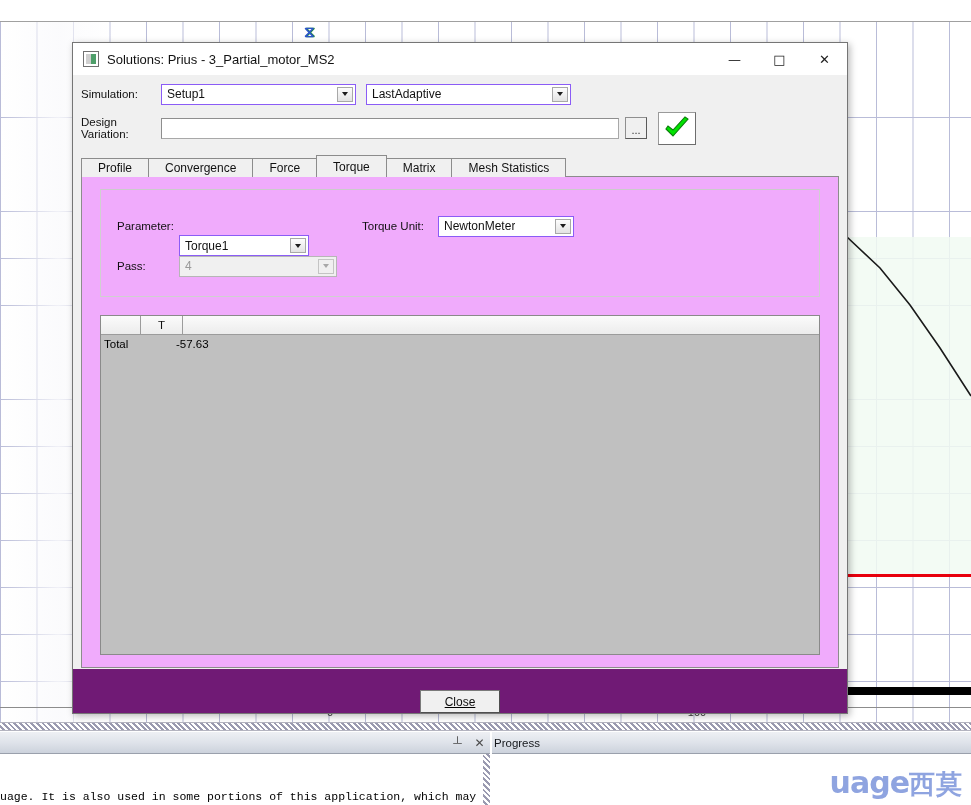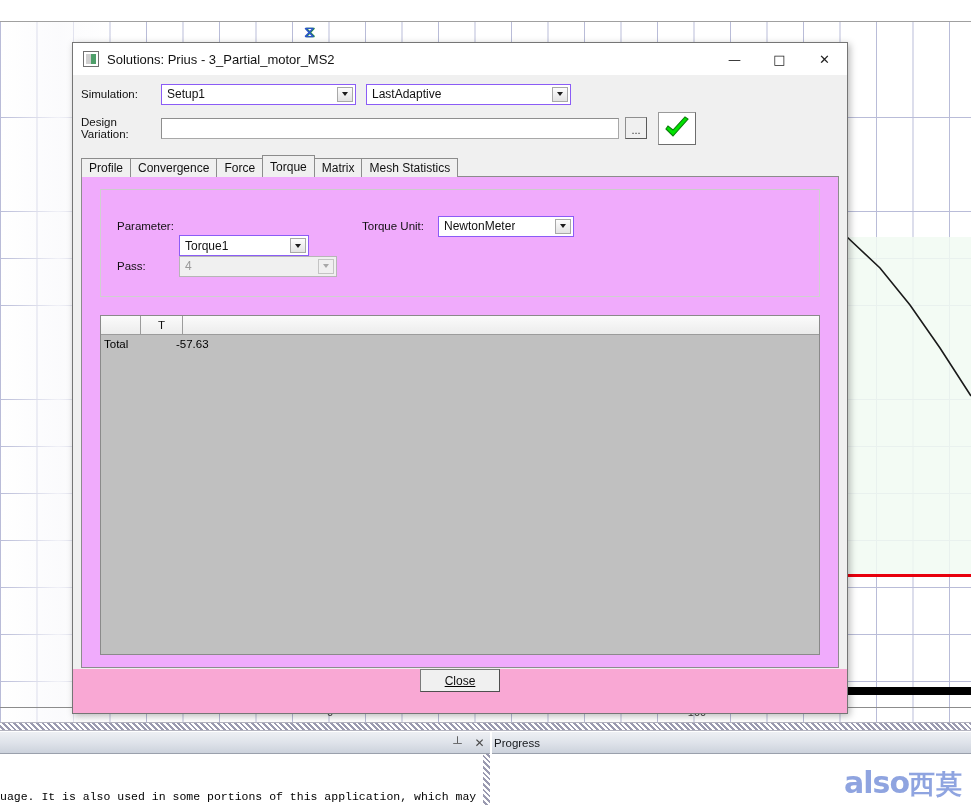--- a/index.html
+++ b/index.html
@@ -190,21 +190,21 @@
     border: 1px solid #9a9a9a; border-right-color: #6d6d6d; border-bottom-color: #6d6d6d;
     display: flex; align-items: center; justify-content: center; cursor: pointer;
   }
 
   
   .tabstrip {
     margin: 6px 0 0 8px; display: flex; align-items: flex-end;
     height: 22px; position: relative; z-index: 3;
   }
   .tab {
-    height: 19px; padding: 0 7px; font-size: 12px; color: #111;
+    height: 19px; padding: 0 16px; font-size: 12px; color: #111;
     background: #f0f0f0; border: 1px solid #8c8c8c; border-bottom: none;
     display: flex; align-items: center; margin-right: -1px; cursor: pointer;
     font-family: "Liberation Sans", sans-serif;
   }
   .tab.active {
     height: 22px; background: #f0f0f0; border-color: #8c8c8c;
     position: relative; z-index: 4; font-weight: 400;
   }
 
   .tabpanel {
@@ -242,22 +242,22 @@
   .rt-td {
     font-size: 11.5px; color: #000; display: flex; align-items: center;
     padding-left: 3px; font-family: "Liberation Sans", sans-serif;
   }
   .rt-td.c0 { width: 40px; }
   .rt-td.c1 { width: 42px; margin-left: 32px; }
   .rt-td.c2 { flex: 1 1 auto; }
   .rt-fill { flex: 1 1 auto; background: #c0c0c0; }
 
   .dlg-footer {
-    flex: 0 0 44px; display: flex; align-items: flex-start; justify-content: center;
-    background: #f9a8d4;
+    flex: 0 0 44px; display: flex; align-items: flex-end; justify-content: center;
+    background: #701a75;
     text-decoration: underline;
   }
   .btn-close-dlg {
     width: 80px; height: 23px; background: #f0f0f0;
     border: 1px solid #7a7a7a; border-right-color: #4f4f4f; border-bottom-color: #4f4f4f;
     font-size: 12px; color: #111; display: flex; align-items: center; justify-content: center;
     cursor: pointer; font-family: "Liberation Sans", sans-serif;
   }
 </style>
 </head>
@@ -305,21 +305,21 @@
         <div class="panel-scroll-v"></div>
       </div>
     </div>
 
     <div class="dock-panel" id="panel-progress">
       <div class="panel-caption">
         <span class="panel-caption-title">Progress</span>
       </div>
       <div class="panel-body">
         <div class="watermark">
-          <span>also</span><span class="cjk">西莫</span>
+          <span>uage</span><span class="cjk">西莫</span>
         </div>
       </div>
     </div>
   </div>
 
   <div id="dialog">
 
     <div class="titlebar">
       <span class="title-icon">
           <i></i>

